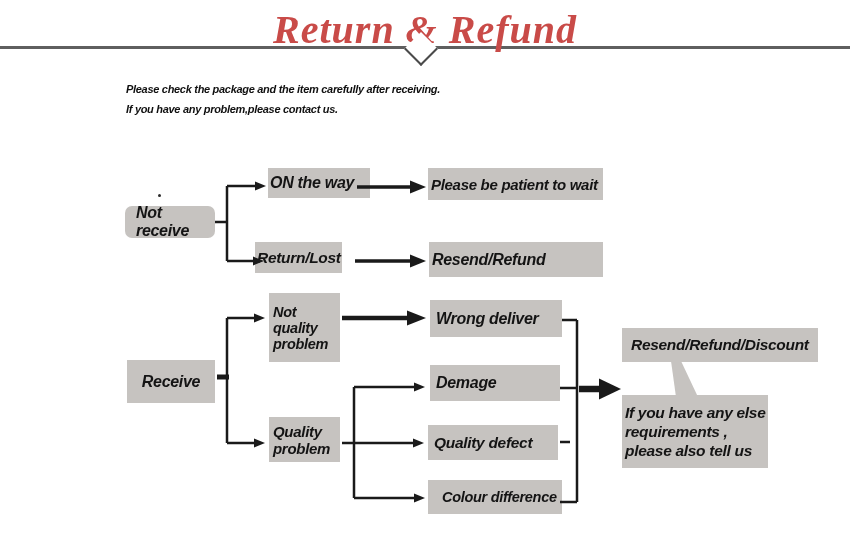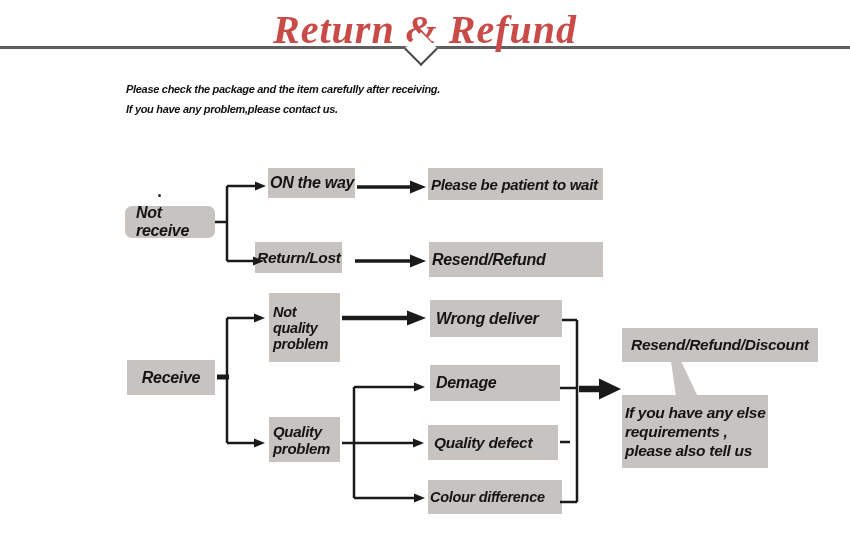--- a/index.html
+++ b/index.html
@@ -41,31 +41,31 @@
     color:#0c0c0c;letter-spacing:-0.4px;z-index:2;
   }
   
   .box{
     position:absolute;background:var(--box-gray);color:#141414;
     font-style:italic;font-weight:700;font-size:16px;letter-spacing:-0.3px;
     display:flex;align-items:center;padding-left:4px;box-sizing:border-box;
     white-space:pre-line;z-index:2;
   }
   .b-not-receive       {left:125px;top:206px;width:90px; height:32px;padding-left:11px;border-radius:7px;}
-  .b-on-the-way        {left:268px;top:168px;width:87px; height:30px;padding-left:2px;}
+  .b-on-the-way        {left:268px;top:168px;width:102px; height:30px;padding-left:2px;}
   .b-please-wait       {left:428px;top:168px;width:175px;height:32px;font-size:15px;padding-left:3px;}
   .b-return-lost       {left:255px;top:242px;width:87px; height:31px;padding-left:2px;font-size:15.5px;}
   .b-resend-refund     {left:429px;top:242px;width:174px;height:35px;padding-left:3px;}
-  .b-receive           {left:127px;top:360px;width:88px; height:35px;justify-content:center;padding-left:0;}
+  .b-receive           {left:127px;top:360px;width:88px; height:43px;justify-content:center;padding-left:0;}
   .b-not-quality       {left:269px;top:293px;width:71px; height:69px;font-size:14.5px;line-height:16px;}
   .b-wrong-deliver     {left:430px;top:300px;width:132px;height:37px;padding-left:6px;}
   .b-demage            {left:430px;top:365px;width:130px;height:36px;padding-left:6px;}
   .b-quality-problem   {left:269px;top:417px;width:71px; height:45px;font-size:15px;line-height:17px;}
   .b-quality-defect    {left:428px;top:425px;width:130px;height:35px;padding-left:6px;font-size:15.5px;}
-  .b-colour-difference {left:428px;top:480px;width:134px;height:34px;font-size:14.5px;padding-left:2px;}
+  .b-colour-difference {left:428px;top:480px;width:134px;height:34px;font-size:14.5px;padding-left:14px;}
   .b-rrd               {left:622px;top:328px;width:196px;height:34px;font-size:15.5px;padding-left:9px;}
   .b-else              {left:622px;top:395px;width:146px;height:73px;font-size:15.5px;line-height:19px;padding-left:3px;}
   
   .wires{position:absolute;left:0;top:0;z-index:3;}
   .ln{fill:none;stroke:var(--line-dark);}
   .w2{stroke-width:2.5px;}
   .w3{stroke-width:3.5px;}
   .w4{stroke-width:4.5px;}
   .w5{stroke-width:5px;}
   .w6{stroke-width:6.5px;}

